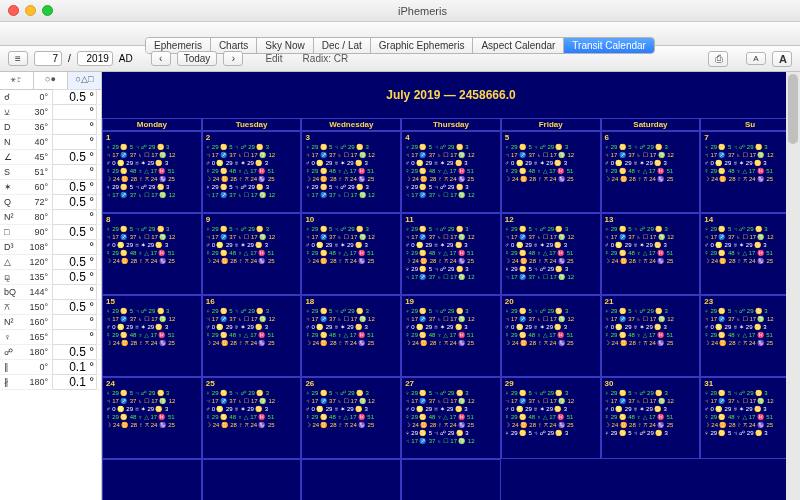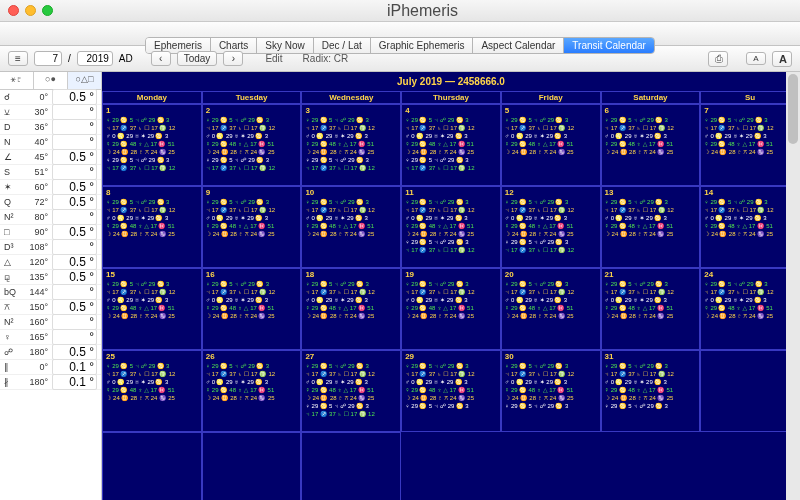--- a/index.html
+++ b/index.html
@@ -5,21 +5,21 @@
 * { margin: 0; padding: 0; box-sizing: border-box; font-family: -apple-system, "Helvetica Neue", Arial, sans-serif; }
 body { background: #ececec; width: 800px; height: 500px; overflow: hidden; }
 
 
 .titlebar { height: 22px; background: linear-gradient(#f6f6f6,#e6e6e6); border-bottom:1px solid #c9c9c9; display:flex; align-items:center; padding:0 8px; }
 .traffic { display:flex; gap:6px; }
 .traffic span { width:11px; height:11px; border-radius:50%; display:inline-block; }
 .tl-close{background:#ff5f56;border:1px solid #e0443e;}
 .tl-min{background:#ffbd2e;border:1px solid #dea123;}
 .tl-max{background:#27c93f;border:1px solid #1aab29;}
-.titlebar .title{flex:1;text-align:center;font-size:16px;color:#4a4a4a;}
+.titlebar .title{flex:1;text-align:center;font-size:11px;color:#4a4a4a;}
 
 
 .segbar{height:24px;background:linear-gradient(#fdfdfd,#e9e9e9);border-bottom:1px solid #c3c3c3;display:flex;align-items:center;justify-content:center;}
 .seg{display:flex;border:1px solid #b5b5b5;border-radius:4px;overflow:hidden;font-size:10px;margin-top:24px;}
 .seg div{padding:2px 8px;border-right:1px solid #b5b5b5;background:linear-gradient(#fdfdfd,#efefef);color:#333;}
 .seg div:last-child{border-right:none;}
 .seg div.active{background:linear-gradient(#5aa7ff,#2a7dff);color:#fff;}
 
 
 .toolbar{height:26px;background:linear-gradient(#fdfdfd,#e9e9e9);border-bottom:1px solid #c3c3c3;display:flex;align-items:center;padding:0 8px;font-size:10px;gap:6px;}
@@ -36,21 +36,21 @@
 .side-tabs div:last-child{border:none;}
 .side-tabs div.active{background:#eaf2ff;}
 .orbs{font-size:9px;}
 .orbs .row{display:flex;align-items:center;height:15px;padding:0 4px;border-bottom:1px solid #f0f0f0;}
 .orbs .sym{width:14px;color:#333;}
 .orbs .deg{width:30px;text-align:right;color:#333;}
 .orbs .val{flex:1;text-align:right;background:#fff;border:1px solid #ddd;border-radius:2px;padding:0 2px;margin-left:4px;font-size:12px;}
 
 
 .cal{flex:1;background:#00006a;overflow:hidden;position:relative;}
-.calhdr{color:#ffd54a;font-size:10px;font-weight:bold;text-align:center;padding:4px 0;}
+.calhdr{color:#ffd54a;font-size:12px;font-weight:bold;text-align:center;padding:16px 0;}
 .grid{display:grid;grid-template-columns:repeat(7,1fr);}
 .dayhdr{color:#ffd54a;font-size:8px;text-align:center;border:0.5px solid #3838c0;padding:1px 0;font-weight:bold;}
 .cell{border:0.5px solid #3838c0;height:82px;overflow:hidden;padding:2px 3px;position:relative;}
 .cell .dn{position:absolute;top:1px;left:3px;font-size:8px;font-weight:bold;color:#ffd54a;}
 .cell .lines{font-size:6px;line-height:7px;font-family:Menlo,Consolas,monospace;color:#8fcfff;white-space:nowrap;padding-top:9px;}
 .cell .lines span.g{color:#4fe24f;}
 .cell .lines span.y{color:#ffd54a;}
 .cell .lines span.w{color:#fff;}
 .cell.empty{background:#00006a;}
 .scrollbar{position:absolute;right:0;top:0;width:14px;height:100%;background:#e8e8e8;}
@@ -297,20 +297,24 @@
         </div>
         <div class="cell">
           <div class="dn">20</div>
           <div class="lines"><span class="g">♀ 29 ♋ 5   ♃ ☍ 29 ♋ 3</span><br><span class="y">♃ 17 ♐ 37  ♄ ☐ 17 ♍ 12</span><br><span class="w">♂ 0 ♌ 29  ♅ ✶ 29 ♋ 3</span><br><span class="g">☿ 29 ♋ 48  ♆ △ 17 ♓ 51</span><br><span class="y">☽ 24 ♊ 28  ♇ ⚻ 24 ♑ 25</span><br></div>
         </div>
         <div class="cell">
           <div class="dn">21</div>
           <div class="lines"><span class="g">♀ 29 ♋ 5   ♃ ☍ 29 ♋ 3</span><br><span class="y">♃ 17 ♐ 37  ♄ ☐ 17 ♍ 12</span><br><span class="w">♂ 0 ♌ 29  ♅ ✶ 29 ♋ 3</span><br><span class="g">☿ 29 ♋ 48  ♆ △ 17 ♓ 51</span><br><span class="y">☽ 24 ♊ 28  ♇ ⚻ 24 ♑ 25</span><br></div>
         </div>
         <div class="cell">
+          <div class="dn">23</div>
+          <div class="lines"><span class="g">♀ 29 ♋ 5   ♃ ☍ 29 ♋ 3</span><br><span class="y">♃ 17 ♐ 37  ♄ ☐ 17 ♍ 12</span><br><span class="w">♂ 0 ♌ 29  ♅ ✶ 29 ♋ 3</span><br><span class="g">☿ 29 ♋ 48  ♆ △ 17 ♓ 51</span><br><span class="y">☽ 24 ♊ 28  ♇ ⚻ 24 ♑ 25</span><br></div>
+        </div>
+        <div class="cell">
           <div class="dn">24</div>
           <div class="lines"><span class="g">♀ 29 ♋ 5   ♃ ☍ 29 ♋ 3</span><br><span class="y">♃ 17 ♐ 37  ♄ ☐ 17 ♍ 12</span><br><span class="w">♂ 0 ♌ 29  ♅ ✶ 29 ♋ 3</span><br><span class="g">☿ 29 ♋ 48  ♆ △ 17 ♓ 51</span><br><span class="y">☽ 24 ♊ 28  ♇ ⚻ 24 ♑ 25</span><br></div>
         </div>
         <div class="cell">
           <div class="dn">25</div>
           <div class="lines"><span class="g">♀ 29 ♋ 5   ♃ ☍ 29 ♋ 3</span><br><span class="y">♃ 17 ♐ 37  ♄ ☐ 17 ♍ 12</span><br><span class="w">♂ 0 ♌ 29  ♅ ✶ 29 ♋ 3</span><br><span class="g">☿ 29 ♋ 48  ♆ △ 17 ♓ 51</span><br><span class="y">☽ 24 ♊ 28  ♇ ⚻ 24 ♑ 25</span><br></div>
         </div>
         <div class="cell">
           <div class="dn">26</div>
           <div class="lines"><span class="g">♀ 29 ♋ 5   ♃ ☍ 29 ♋ 3</span><br><span class="y">♃ 17 ♐ 37  ♄ ☐ 17 ♍ 12</span><br><span class="w">♂ 0 ♌ 29  ♅ ✶ 29 ♋ 3</span><br><span class="g">☿ 29 ♋ 48  ♆ △ 17 ♓ 51</span><br><span class="y">☽ 24 ♊ 28  ♇ ⚻ 24 ♑ 25</span><br></div>

